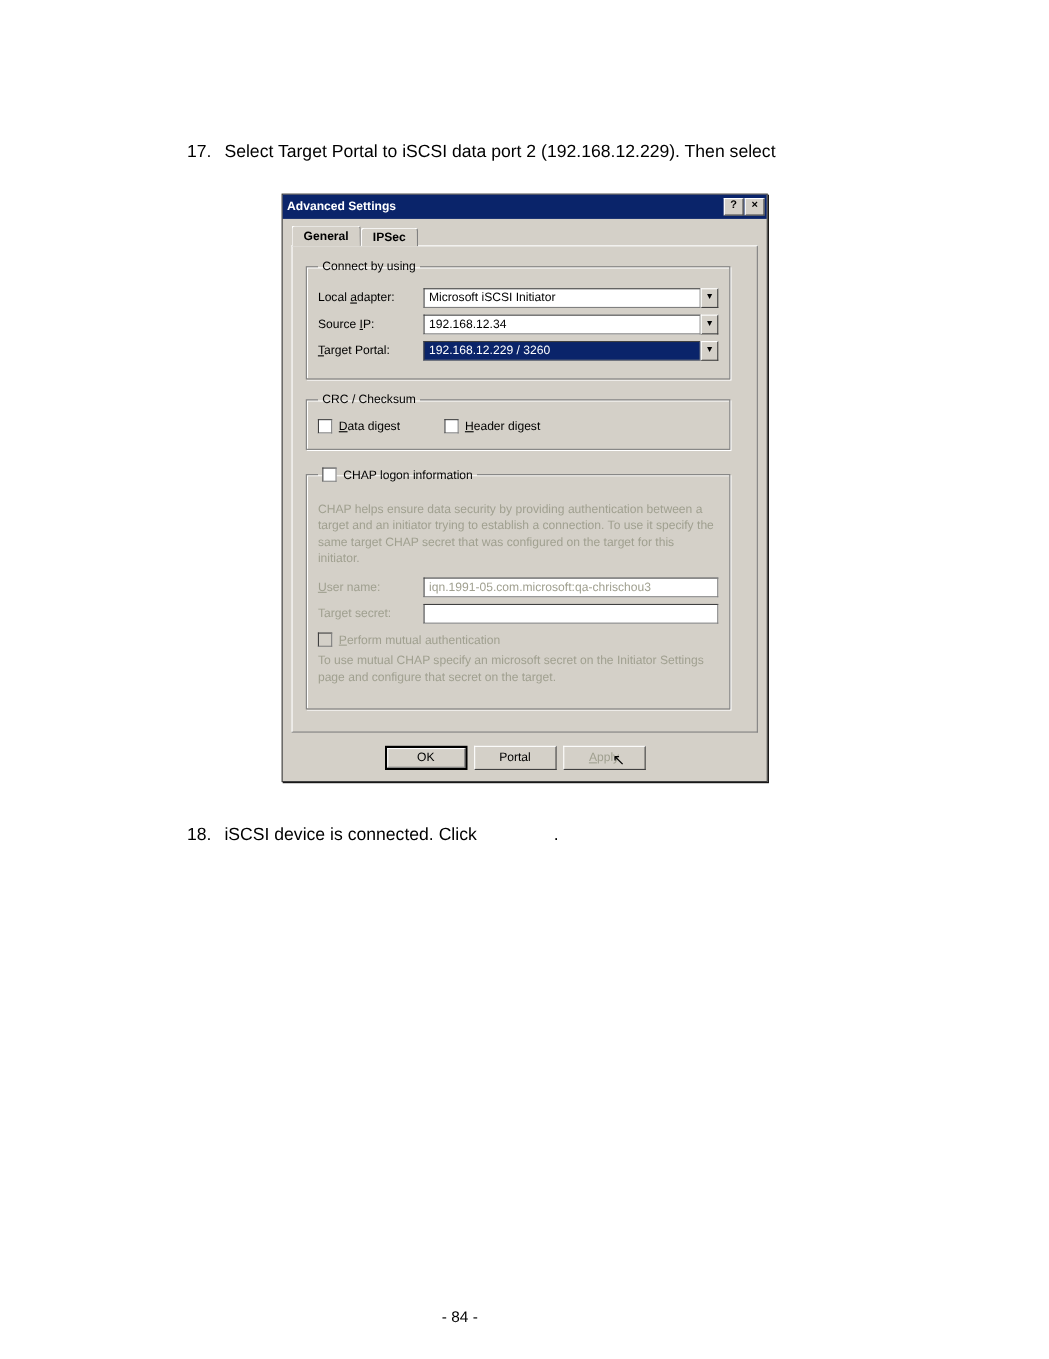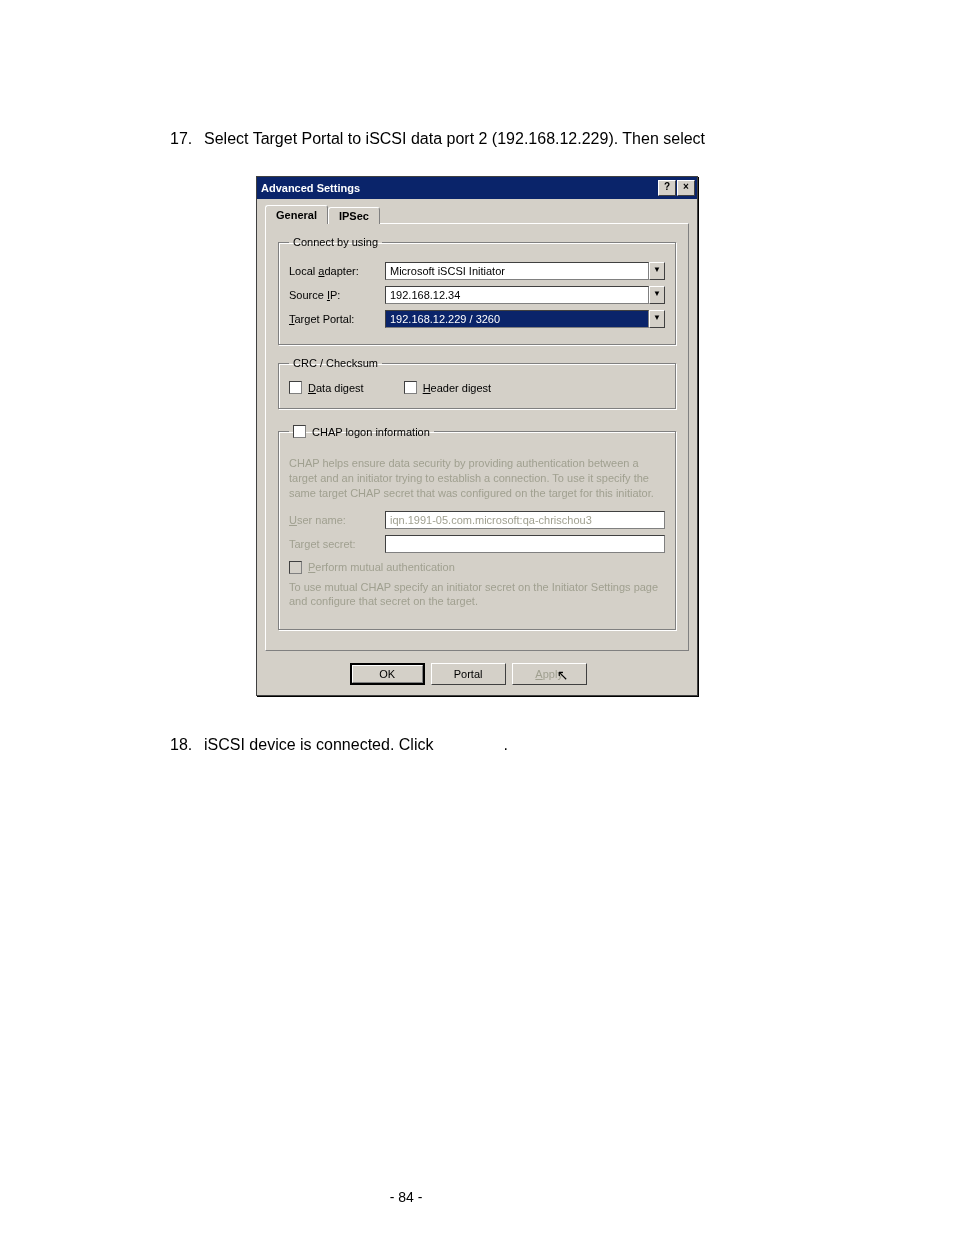--- a/index.html
+++ b/index.html
@@ -87,21 +87,21 @@
   .tab.inactive {
     z-index:1;
     margin-top:2px;
     padding:2px 10px;
   }
   .tabpanel {
     border:1px solid #fff;
     border-right-color:#808080;
     border-bottom-color:#808080;
     margin: -1px 8px 8px 8px;
-    padding: 12px 12px 8px 12px;
+    padding: 12px 24px 8px 12px;
     background:#d4d0c8;
   }
   fieldset.grp {
     border:1px solid #808080;
     box-shadow: inset 1px 1px 0 #fff, 1px 1px 0 #fff;
     margin: 0 0 12px 0;
     padding: 8px 10px 10px 10px;
   }
   fieldset.grp > legend {
     padding: 0 4px;
@@ -220,21 +220,21 @@
     position:relative;
     top:4px;
     left:-36px;
     font-size:14px;
     color:#000;
     pointer-events:none;
   }
   .footer {
     position: fixed;
     bottom: 30px;
-    left: 4px;
+    left: 16px;
     width: 804px;
     text-align:center;
     font-size:14px;
     color:#000;
   }
   .u { text-decoration: underline; }
 </style>
 </head>
 <body>
 
@@ -322,21 +322,21 @@
           <div class="row">
             <div class="lbl disabled-text">Target secret:</div>
             <input class="text-input" type="text" readonly="" value="" style="">
           </div>
 
           <div class="chk-row disabled-text" style="margin-top:8px;">
             <div class="chk disabled"></div>
             <span><span class="u">P</span><span>erform mutual authentication</span></span>
           </div>
 
-          <div class="desc">To use mutual CHAP specify an initiator secret on the Initiator Settings page and configure that secret on the target.</div>
+          <div class="desc">To use mutual CHAP specify an microsoft secret on the Initiator Settings page and configure that secret on the target.</div>
         </fieldset>
       </div>
 
       <div class="btn-row">
         <div class="winbutton default">OK</div>
         <div class="winbutton">Portal</div>
         <div class="winbutton disabled"><span class="u">A</span><span>pply</span></div>
         <span class="cursor">↖</span>
       </div>
     </div>

